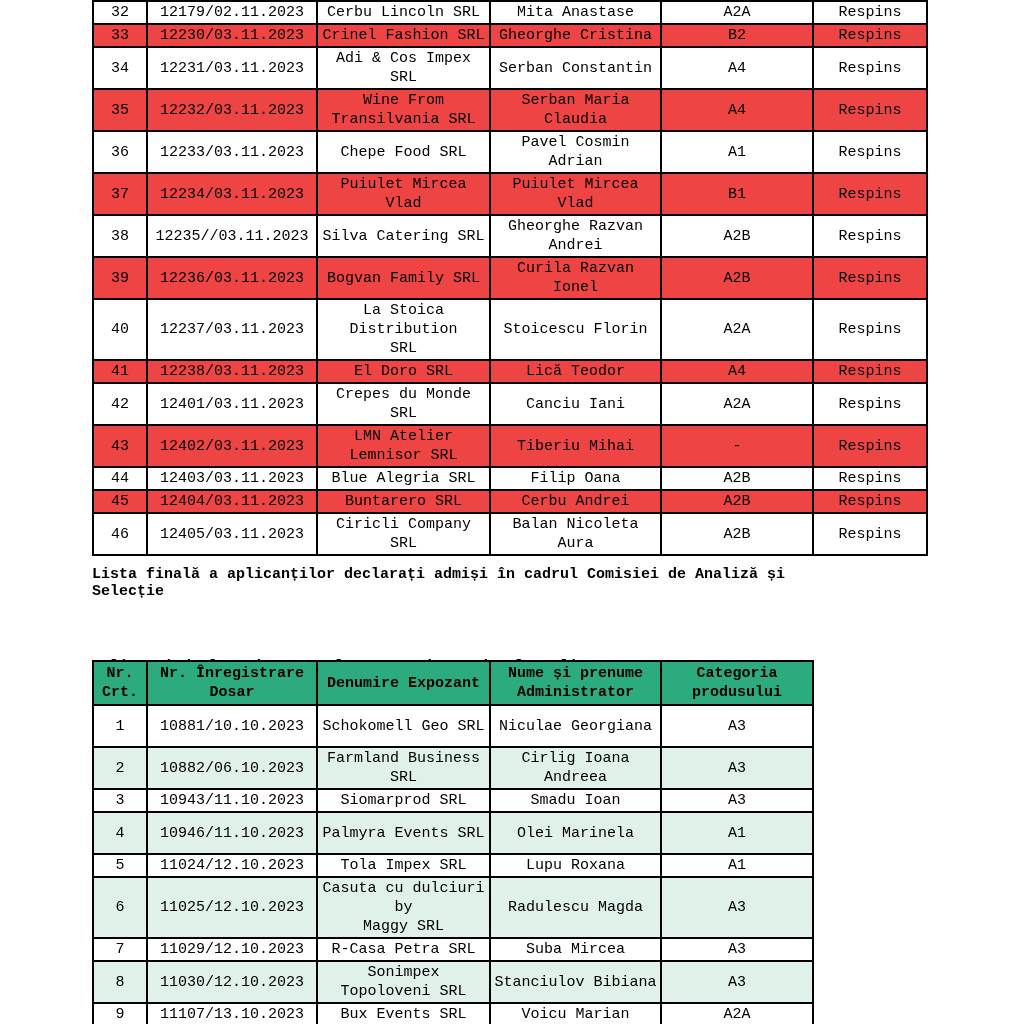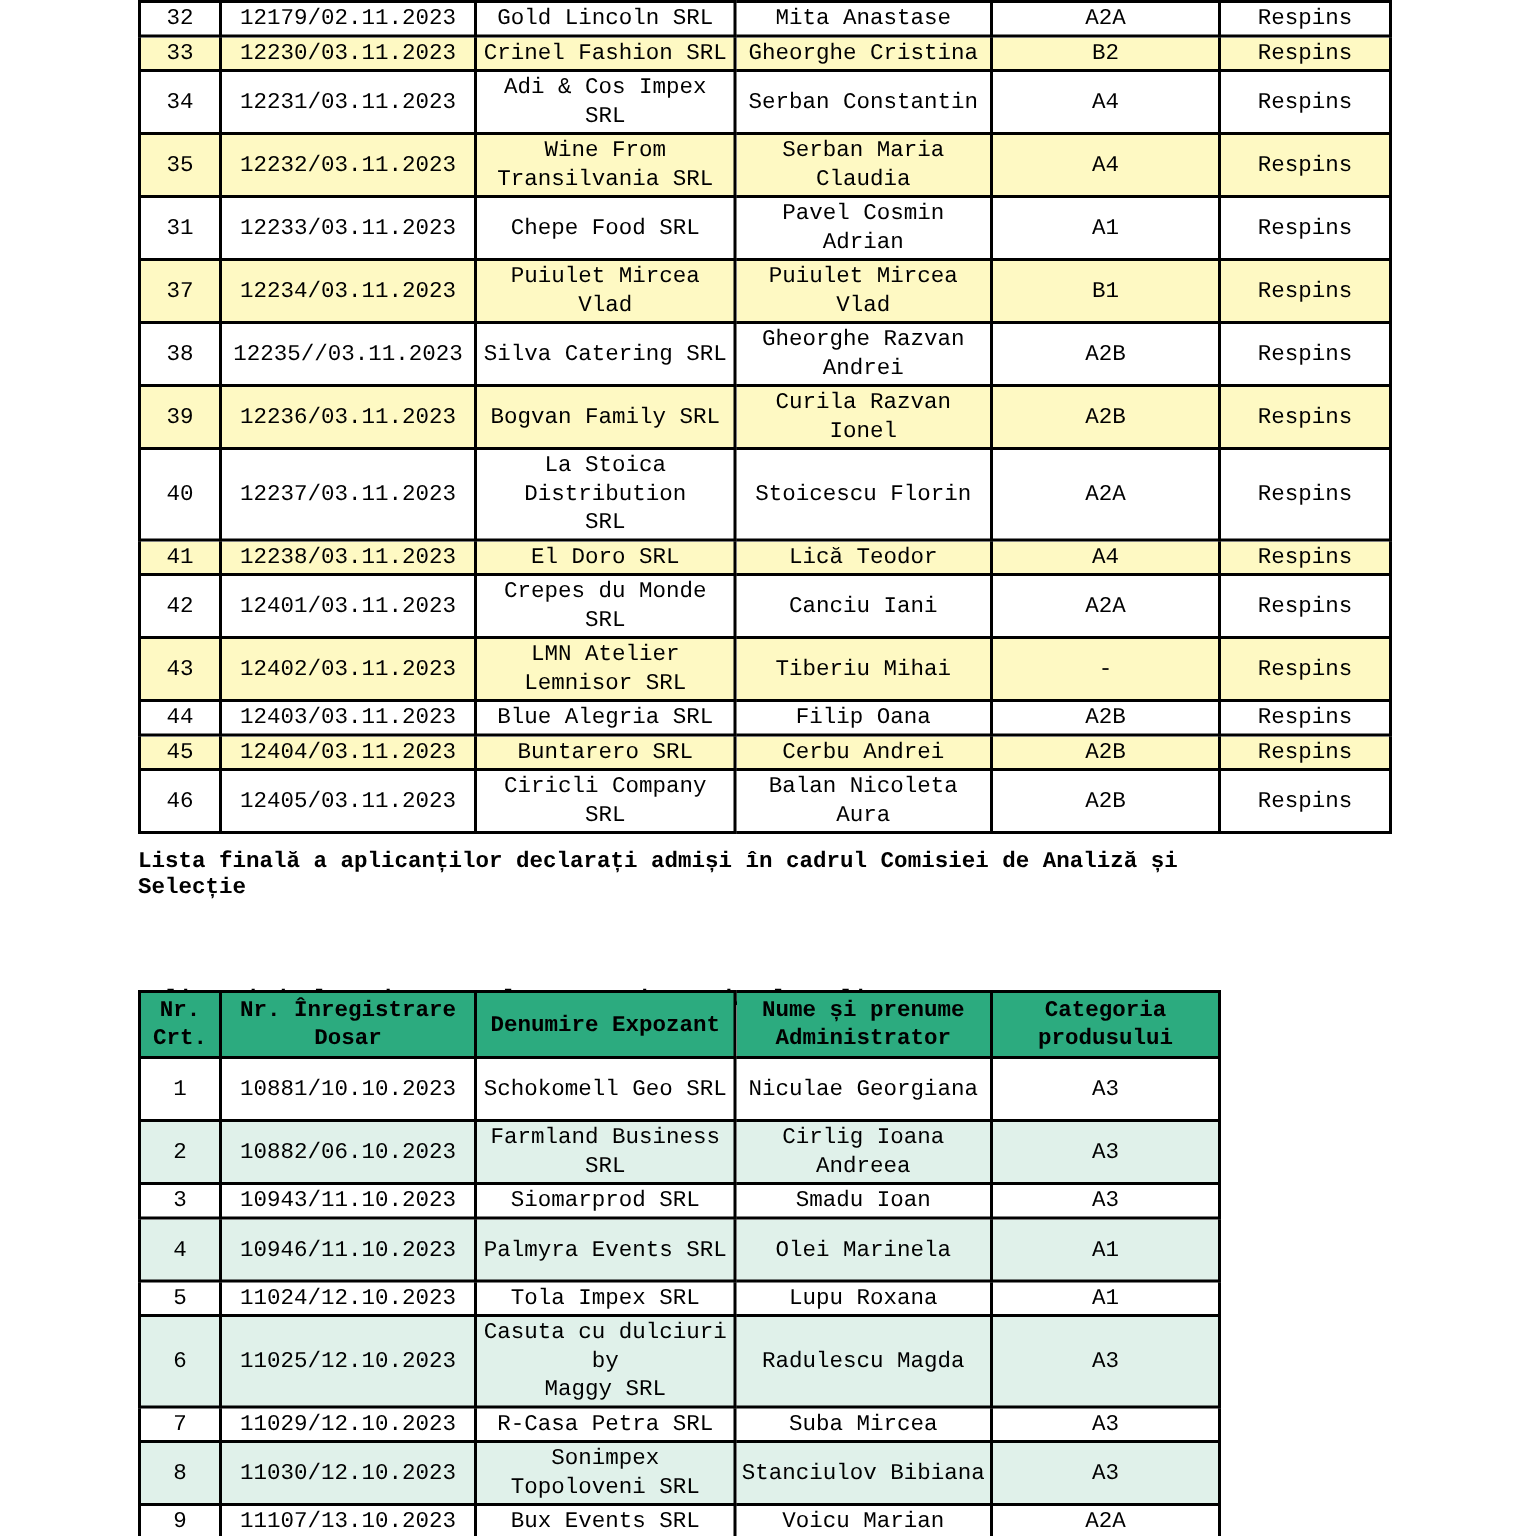--- a/index.html
+++ b/index.html
@@ -16,21 +16,21 @@
     font-size: 15px;
     line-height: 19px;
     padding: 1px 2px;
     white-space: pre-line;
     overflow: hidden;
   }
   td { height: 20px; }
   tr.tall td { height: 42px; }
 
   #rejected-table { position: absolute; left: 92px; top: 0; }
-  #rejected-table tr.shaded td { background: #fef9c3; }
+  #rejected-table tr.shaded td { background: #ef4444; }
 
   .heading { position: absolute; left: 92px; width: 720px; font-weight: bold; font-size: 15px; }
   #heading-final-list { top: 566px; }
   #heading-admitted { top: 637px; margin-top: 21px; }
 
   #admitted-table { position: absolute; left: 92px; top: 660px; }
   #admitted-table th {
     background: #2cab7f;
     font-weight: bold;
     height: 44px;
@@ -49,21 +49,21 @@
         <col style="width:170px">
         <col style="width:173px">
       <col style="width:171px">
         <col style="width:152px">
         <col style="width:114px">
     </colgroup>
     <tbody>
         <tr>
           <td>32</td>
           <td>12179/02.11.2023</td>
-          <td>Gold Lincoln SRL</td>
+          <td>Cerbu Lincoln SRL</td>
           <td>Mita Anastase</td>
           <td>A2A</td>
           <td>Respins</td>
         </tr>
         <tr class="shaded">
           <td>33</td>
           <td>12230/03.11.2023</td>
           <td>Crinel Fashion SRL</td>
           <td>Gheorghe Cristina</td>
           <td>B2</td>
@@ -82,21 +82,21 @@
           <td>35</td>
           <td>12232/03.11.2023</td>
           <td>Wine From
 Transilvania SRL</td>
           <td>Serban Maria
 Claudia</td>
           <td>A4</td>
           <td>Respins</td>
         </tr>
         <tr class="tall">
-          <td>31</td>
+          <td>36</td>
           <td>12233/03.11.2023</td>
           <td>Chepe Food SRL</td>
           <td>Pavel Cosmin Adrian</td>
           <td>A1</td>
           <td>Respins</td>
         </tr>
         <tr class="shaded">
           <td>37</td>
           <td>12234/03.11.2023</td>
           <td>Puiulet Mircea Vlad</td>

